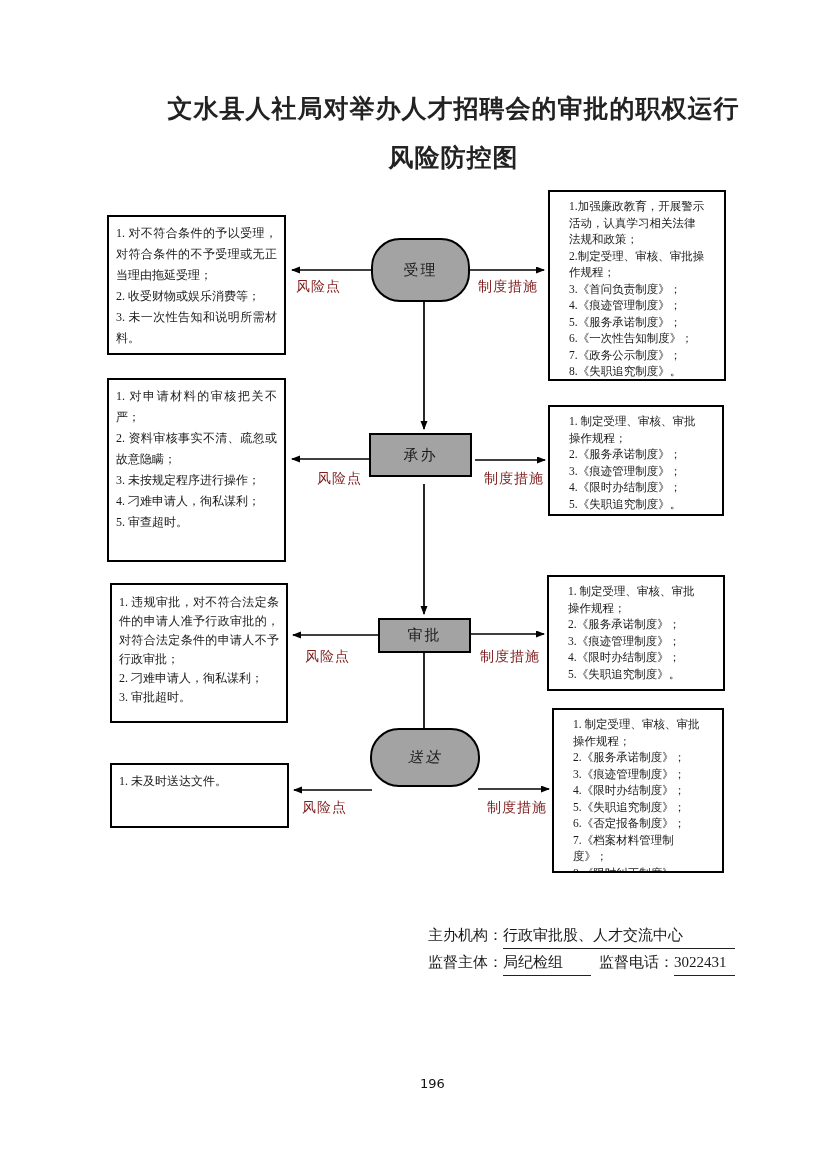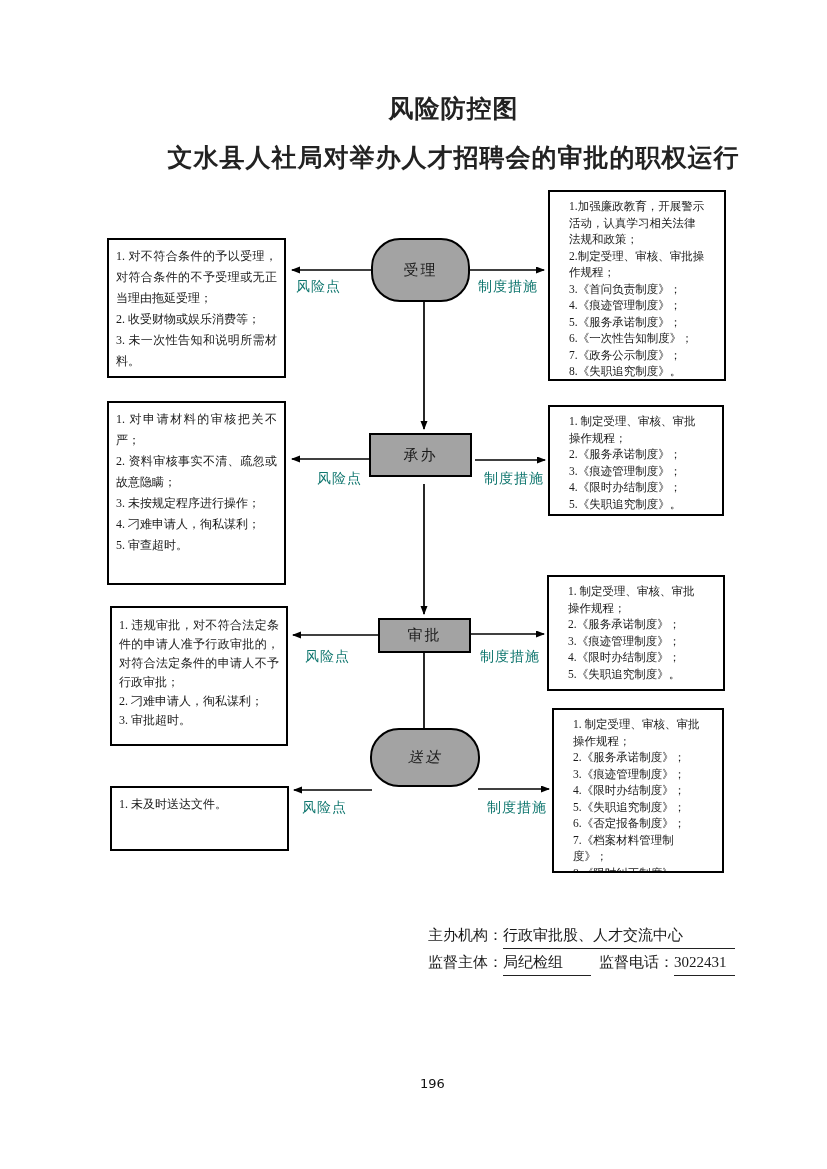--- a/index.html
+++ b/index.html
@@ -30,21 +30,20 @@
     box-sizing:border-box;
     background:#fff;
     white-space:pre-line;
     overflow:hidden;
   }
   .box.left{
     font-size:12px;
     line-height:21px;
     padding:6px 7px;
     text-align:justify;
-    margin-top:23px;
   }
   .box.left.tight{line-height:19px;padding-top:8px;}
   .box.right{
     font-size:11.5px;
     line-height:16.5px;
     padding:6px 19px;
   }
   .node{
     position:absolute;
     border:2px solid #000;
@@ -52,21 +51,21 @@
     background:#a3a3a3;
     display:flex;align-items:center;justify-content:center;
     font-size:15px;
     letter-spacing:2px;
   }
   .node.stadium{border-radius:29px;}
   .flabel{
     position:absolute;
     font-size:14px;
     letter-spacing:1px;
-    color:#0f766e;
+    color:#7f1d1d;
   }
   .footer{
     position:absolute;
     left:428px;top:922px;
     font-size:15px;
     line-height:26px;
     white-space:nowrap;
   }
   .footer .ul{
     border-bottom:1px solid #222;
@@ -84,22 +83,22 @@
     font-size:13px;
     color:#111;
   }
 </style>
 </head>
 <body>
 
 <div class="page">
 
   <div class="title">
+    <div>文水县人社局对举办人才招聘会的审批的职权运行</div>
     <div>风险防控图</div>
-    <div>文水县人社局对举办人才招聘会的审批的职权运行</div>
   </div>
 
   <svg class="connectors" width="827" height="1169" viewBox="0 0 827 1169">
     <defs>
       <marker id="arr" markerWidth="9" markerHeight="8" refX="8" refY="3.5" orient="auto" markerUnits="userSpaceOnUse">
         <path d="M0,0 L9,3.5 L0,7 Z" fill="#000"></path>
       </marker>
     </defs>
     <line x1="374" y1="270" x2="292" y2="270" stroke="#000" stroke-width="1.7" marker-end="url(#arr)"></line>
     <line x1="469" y1="270" x2="544" y2="270" stroke="#000" stroke-width="1.7" marker-end="url(#arr)"></line>

